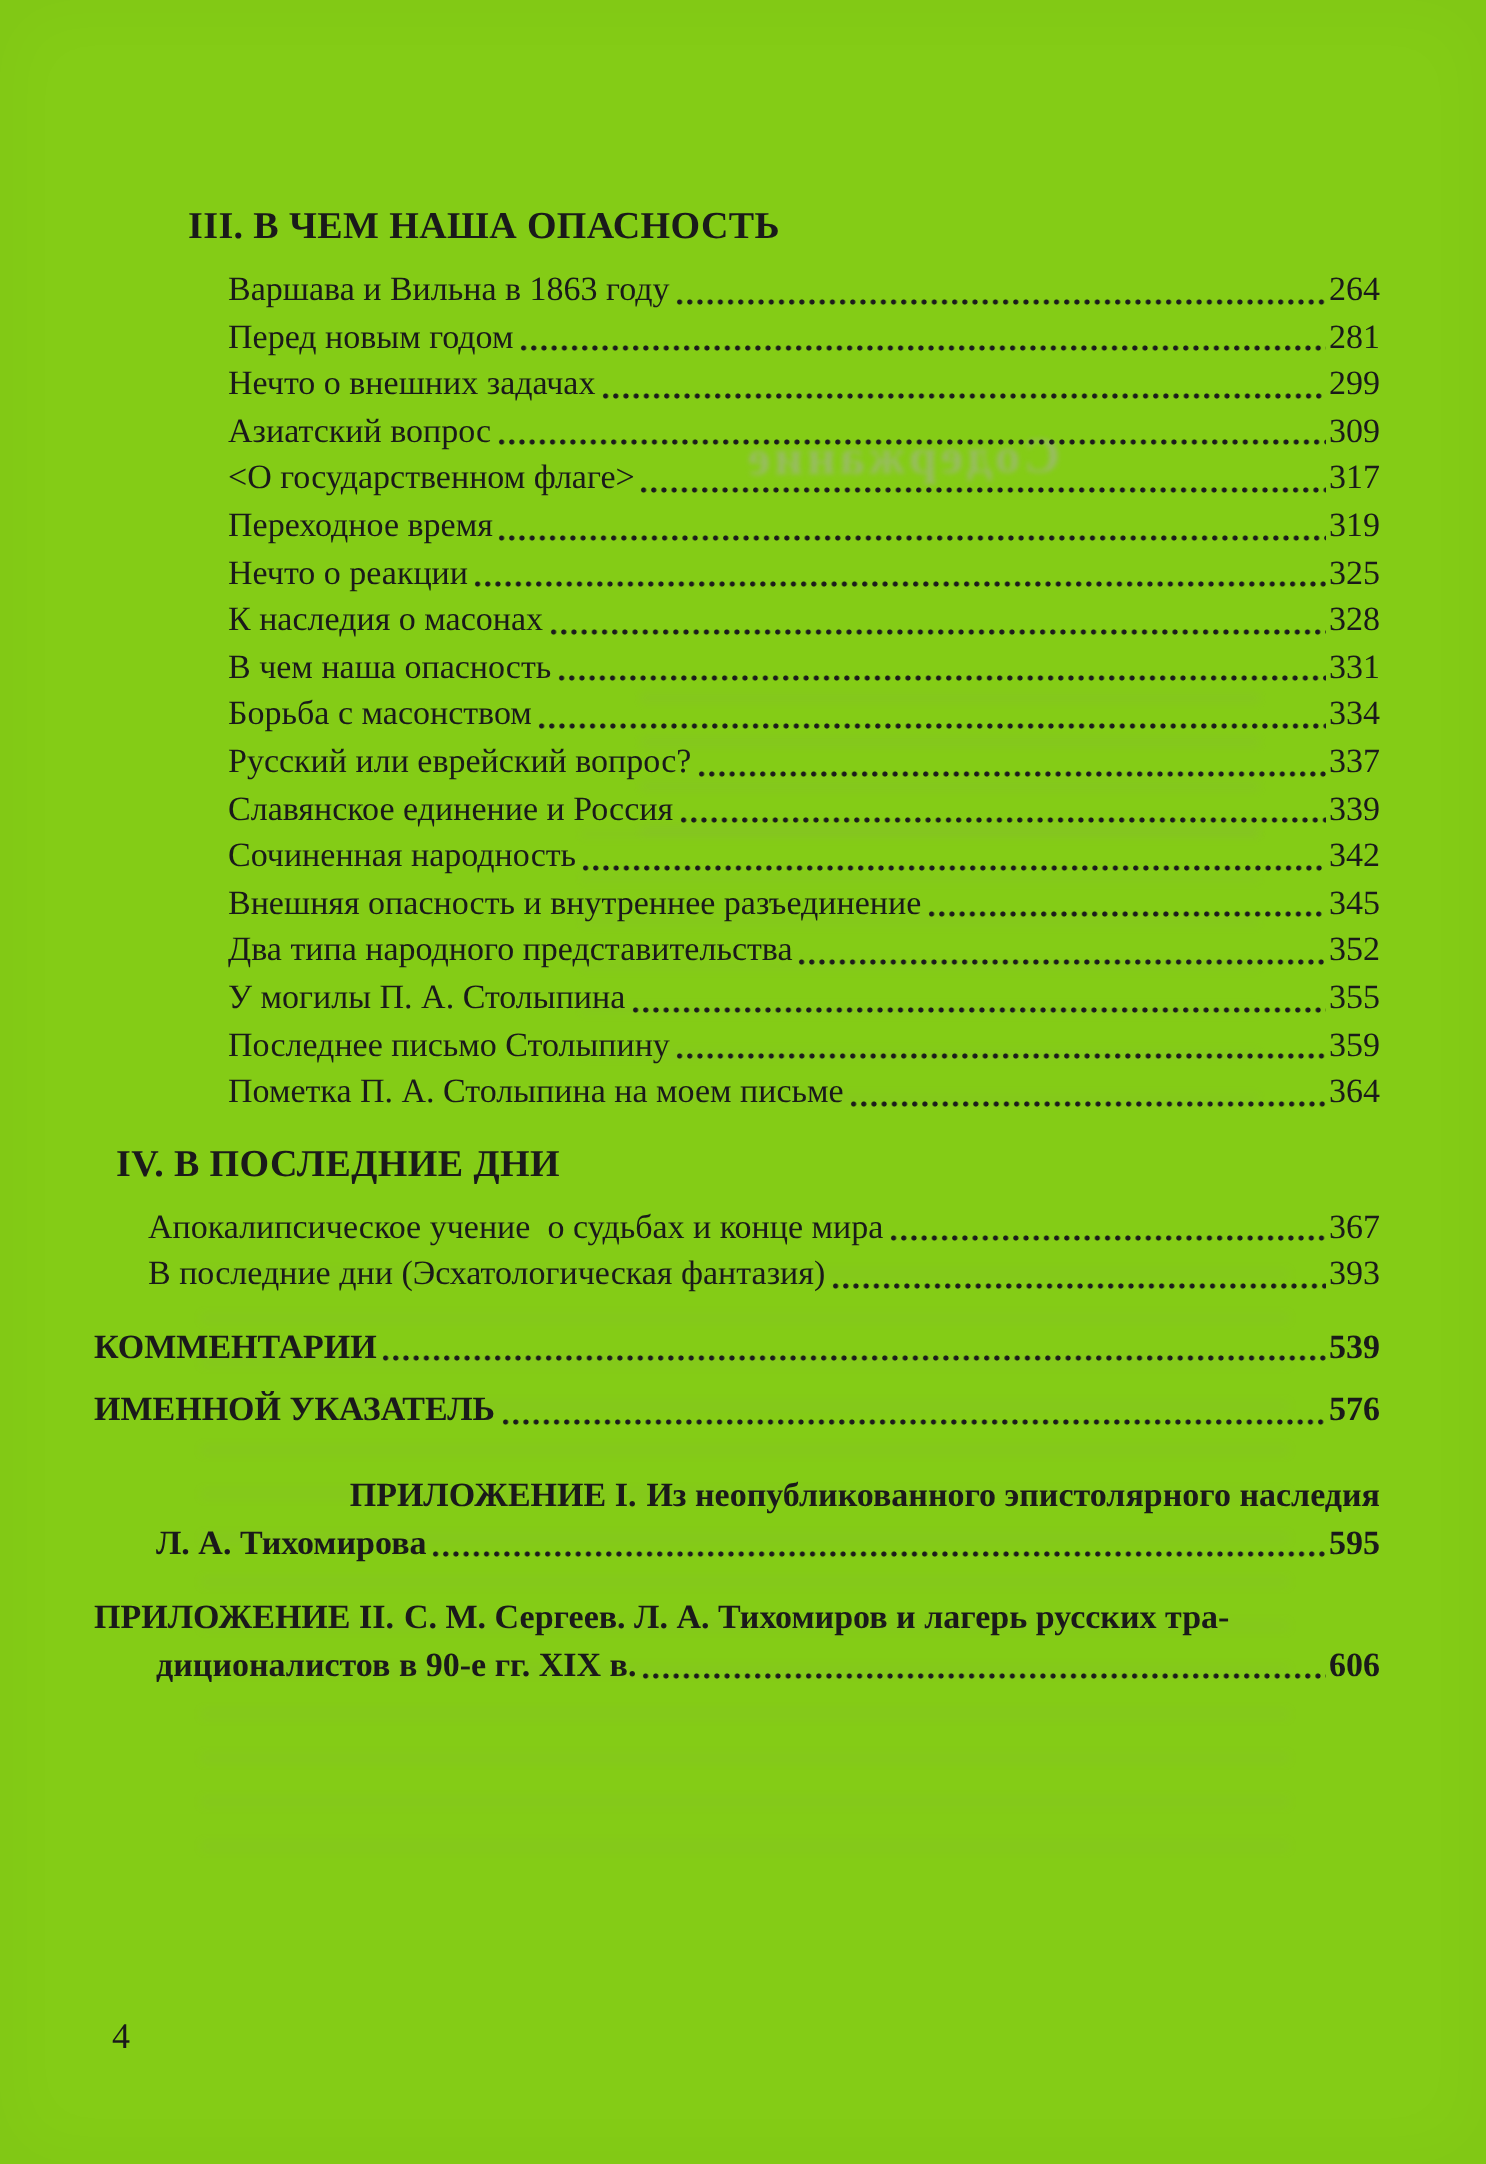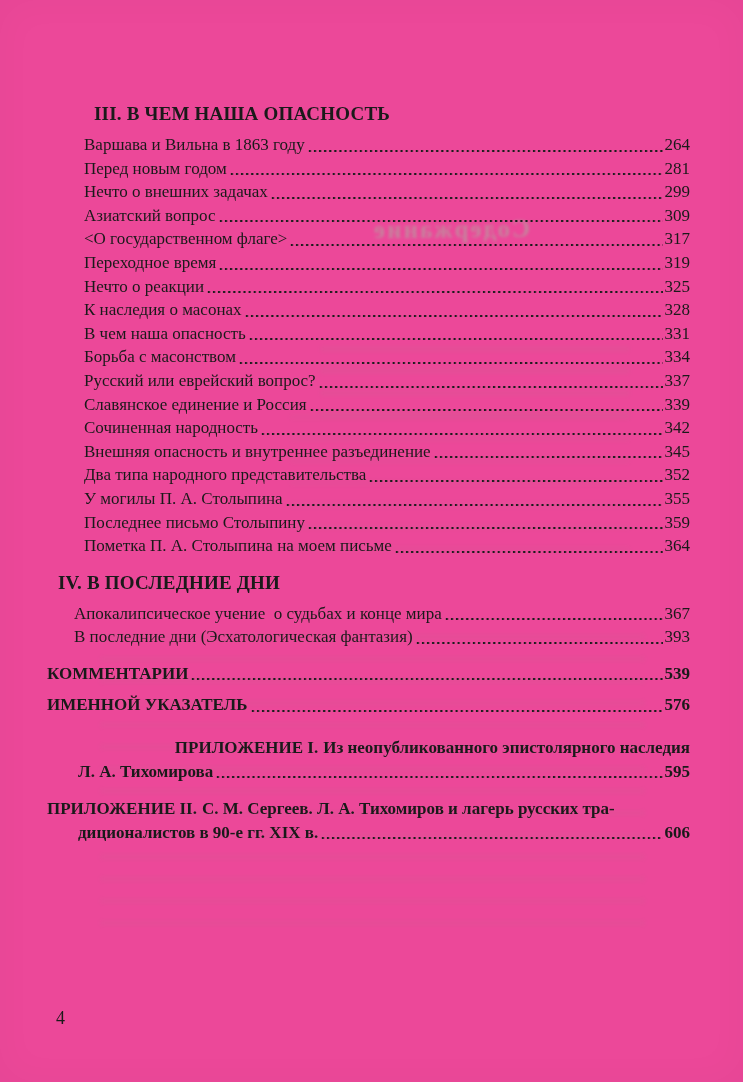--- a/index.html
+++ b/index.html
@@ -1,20 +1,20 @@
 <!DOCTYPE html>
 <html lang="ru"><head>
 <meta charset="utf-8">
 <style>
   html,body{margin:0;padding:0;background:#e8e8e6;}
   .page{
     position:relative;
     width:743px;height:1082px;
     margin:0 auto;
-    background:#ec4899;
+    background:#84cc16;
     color:#1a1a1a;
     font-family:"Liberation Serif","DejaVu Serif",serif;
     overflow:hidden;
     box-shadow:inset 0 0 40px rgba(0,0,0,0.03);
   }
   #content{position:relative;padding-top:101px;z-index:2;}
 
   .h{font-weight:bold;font-size:19px;line-height:26px;margin:0;letter-spacing:0.2px;}
   .h-iii{margin-left:94px;margin-bottom:6px;}
   .h-iv{margin-left:58px;margin-top:12px;margin-bottom:6px;}
@@ -23,21 +23,21 @@
   .row .t{white-space:pre-wrap;}
   .dots{
     flex:1 1 auto;min-width:8px;
     align-self:flex-end;
     height:4px;margin:0 2px 4px 3px;
     background-image:radial-gradient(circle at 1.8px 2px,#1c1c1c 1.05px,rgba(0,0,0,0) 1.5px);
     background-size:5.1px 4px;
     background-repeat:repeat-x;
     background-position:left bottom;
   }
-  .entries-iii .row{margin-left:84px;}
+  .entries-iii .row{margin-left:114px;}
   .entries-iv .row{margin-left:74px;}
 
   .bm{font-weight:bold;margin-left:47px;}
   .bm-comment{margin-top:13px;}
   .bm-index{margin-top:8px;align-items:flex-end;}
 
   .appendix{font-weight:bold;}
   .app1{margin-top:19px;text-align:right;}
   .app2{margin-top:14px;}
   .appendix-line1{margin-left:47px;margin-right:53px;font-size:17px;line-height:23.6px;}

